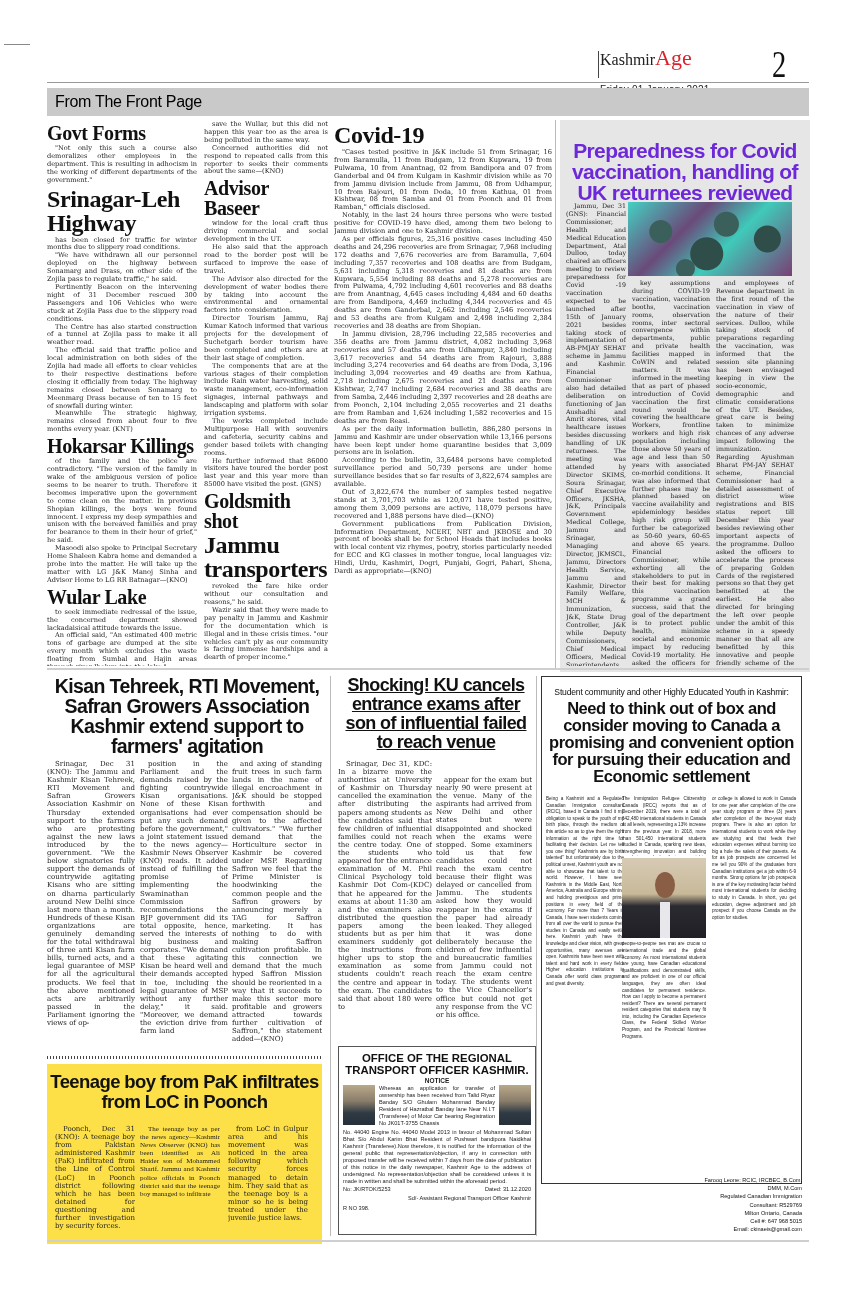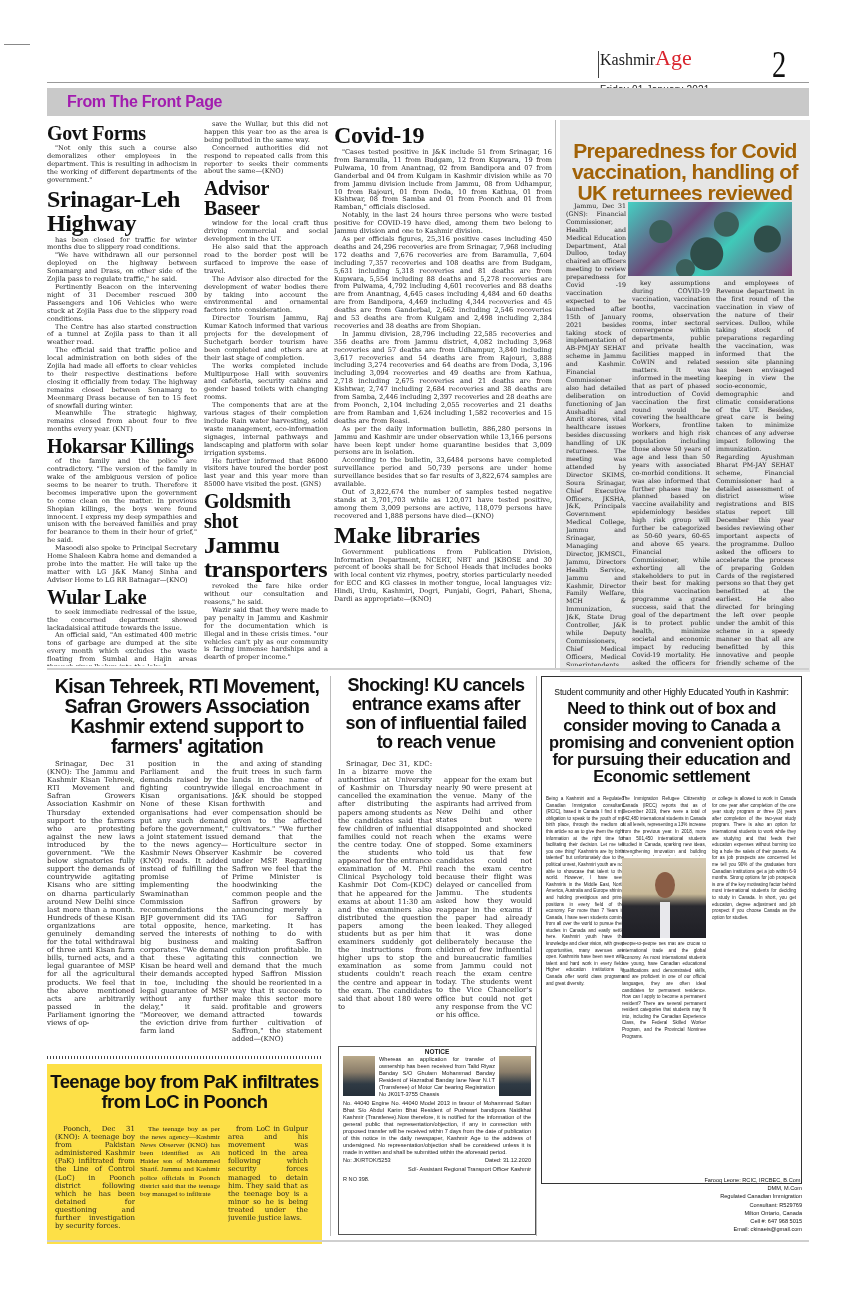--- a/index.html
+++ b/index.html
@@ -7,32 +7,32 @@
   .abs{position:absolute;}
   .masthead-rule-top{left:4px;top:44px;width:26px;height:1px;background:#888;}
   .brand{left:600px;top:50px;width:120px;}
   .brand-name{font-family:"Liberation Serif",serif;font-size:16px;line-height:16px;color:#222;}
   .brand-name .age{color:#d9232d;font-size:22px;}
   .brand-date{font-family:"Liberation Sans",sans-serif;font-size:10px;color:#222;margin-top:16px;letter-spacing:0.2px;}
   .brand-bar{left:598px;top:51px;width:1px;height:27px;background:#444;}
   .page-no{left:772px;top:44px;font-family:"Liberation Serif",serif;font-size:38px;line-height:40px;color:#111;transform:scaleX(0.75);transform-origin:left;}
   .top-rule{left:47px;top:82px;width:762px;height:1px;background:#999;}
   .section-band{left:47px;top:88px;width:762px;height:28px;background:#c9c9c9;}
-  .section-title{font-family:"Liberation Sans",sans-serif;font-weight:bold;font-size:16px;line-height:28px;padding-left:20px;color:#a21caf;letter-spacing:-0.3px;}
+  .section-title{font-family:"Liberation Sans",sans-serif;font-weight:normal;font-size:16px;line-height:28px;padding-left:8px;color:#000000;letter-spacing:-0.3px;}
   .col{font-size:6.6px;line-height:7.9px;text-align:justify;overflow:hidden;color:#222;}
   .col p{margin:0;text-indent:8px;}
   .hd{font-family:"Liberation Serif",serif;font-weight:bold;font-size:20px;line-height:20px;margin:2px 0 2px;color:#111;letter-spacing:-0.4px;}
   .hd.big{font-size:24px;line-height:24px;}
   .vrule{width:1px;background:#bbb;}
   .hrule{height:2px;background:#cfcfcf;}
   .box-covid{left:560px;top:120px;width:250px;height:552px;background:#e6e6e6;}
-  .covid-title{font-family:"Liberation Sans",sans-serif;font-weight:bold;font-size:21px;line-height:21px;text-align:center;color:#a16207;letter-spacing:-0.6px;padding:20px 6px 0;}
+  .covid-title{font-family:"Liberation Sans",sans-serif;font-weight:bold;font-size:21px;line-height:21px;text-align:center;color:#6d28d9;letter-spacing:-0.6px;padding:20px 6px 0;}
   .virus-img{left:628px;top:202px;width:164px;height:74px;background:radial-gradient(circle at 20% 40%,#3b5f5a 0 11px,transparent 12px),radial-gradient(circle at 48% 70%,#2f4e4a 0 16px,transparent 17px),radial-gradient(circle at 60% 30%,#3b5f5a 0 12px,transparent 13px),radial-gradient(circle at 85% 50%,#2f4e4a 0 13px,transparent 14px),radial-gradient(circle at 35% 90%,#3b5f5a 0 9px,transparent 10px),linear-gradient(135deg,#44d1c3 0%,#6a4a7a 35%,#3fcab9 60%,#7a3f75 100%);}
   .kisan-hd{font-family:"Liberation Sans",sans-serif;font-weight:bold;font-size:19.5px;line-height:20px;text-align:center;color:#111;letter-spacing:-0.6px;}
-  .ku-hd{font-family:"Liberation Sans",sans-serif;font-weight:bold;font-size:18px;line-height:19px;text-align:center;color:#111;letter-spacing:-0.6px;}
+  .ku-hd{font-family:"Liberation Sans",sans-serif;font-weight:bold;font-size:18px;line-height:19px;text-align:center;color:#111;letter-spacing:-0.6px;text-decoration:underline;}
   .canada-box{left:541px;top:676px;width:259px;height:506px;border:1.5px solid #333;background:#fff;}
   .canada-kicker{font-family:"Liberation Sans",sans-serif;font-size:8.6px;text-align:center;color:#111;margin-top:10px;letter-spacing:-0.2px;}
   .canada-hd{font-family:"Liberation Sans",sans-serif;font-weight:bold;font-size:16.5px;line-height:17px;text-align:center;color:#111;letter-spacing:-0.5px;margin-top:3px;}
   .cn{font-family:"Liberation Sans",sans-serif;font-size:4.6px;line-height:6.6px;text-align:justify;color:#222;overflow:hidden;}
   .cn p{margin:0;}
   .photo-man{left:622px;top:858px;width:84px;height:80px;background:linear-gradient(180deg,#d6cbb5 0%,#c8b998 45%,#2a2a30 60%,#1f1f25 100%);}
   .photo-man .head{position:absolute;left:33px;top:14px;width:20px;height:26px;border-radius:50%;background:#8a5d45;}
   .photo-man .shirt{position:absolute;left:38px;top:44px;width:10px;height:36px;background:#e8e8ec;}
   .sig{left:690px;top:1176px;width:112px;font-family:"Liberation Sans",sans-serif;font-size:5.6px;line-height:8.2px;text-align:right;color:#111;}
   .rto{left:338px;top:1046px;width:196px;height:187px;border:1.5px solid #555;background:#fff;}
@@ -59,60 +59,59 @@
   <div class="section-title">From The Front Page</div>
 </div>
 
 <div class="abs col" style="left:47px;top:121px;width:150px;height:545px;">
   <div class="hd">Govt Forms</div>
   <p>"Not only this such a course also demoralizes other employees in the department. This is resulting in adhocism in the working of different departments of the government."</p>
   <div class="hd big">Srinagar-Leh Highway</div>
   <p>has been closed for traffic for winter months due to slippery road conditions.</p>
   <p>"We have withdrawn all our personnel deployed on the highway between Sonamarg and Drass, on other side of the Zojila pass to regulate traffic," he said.</p>
   <p>Pertinently Beacon on the intervening night of 31 December rescued 300 Passengers and 106 Vehicles who were stuck at Zojila Pass due to the slippery road conditions.</p>
-  <p>The Centre has also started construction of a tunnel at Zojila pass to than it all weather road.</p>
+  <p>The Centre has also started construction of a tunnel at Zojila pass to make it all weather road.</p>
   <p>The official said that traffic police and local administration on both sides of the Zojila had made all efforts to clear vehicles to their respective destinations before closing it officially from today. The highway remains closed between Sonamarg to Meenmarg Drass because of ten to 15 feet of snowfall during winter.</p>
   <p>Meanwhile The strategic highway, remains closed from about four to five months every year. (KNT)</p>
   <div class="hd">Hokarsar Killings</div>
   <p>of the family and the police are contradictory. "The version of the family in wake of the ambiguous version of police seems to be nearer to truth. Therefore it becomes imperative upon the government to come clean on the matter. In previous Shopian killings, the boys were found innocent. I express my deep sympathies and unison with the bereaved families and pray for bearance to them in their hour of grief," he said.</p>
   <p>Masoodi also spoke to Principal Secretary Home Shaleen Kabra home and demanded a probe into the matter. He will take up the matter with LG J&amp;K Manoj Sinha and Advisor Home to LG RR Batnagar—(KNO)</p>
   <div class="hd">Wular Lake</div>
   <p>to seek immediate redressal of the issue, the concerned department showed lackadaisical attitude towards the issue.</p>
   <p>An official said, "An estimated 400 metric tons of garbage are dumped at the site every month which excludes the waste floating from Sumbal and Hajin areas through river Jhelum into the lake."</p>
 
 </div>
 
 <div class="abs col" style="left:204px;top:121px;width:124px;height:545px;">
   <p>save the Wullar, but this did not happen this year too as the area is being polluted in the same way.</p>
   <p>Concerned authorities did not respond to repeated calls from this reporter to seeks their comments about the same—(KNO)</p>
   <div class="hd">Advisor Baseer</div>
   <p>window for the local craft thus driving commercial and social development in the UT.</p>
   <p>He also said that the approach road to the border post will be surfaced to improve the ease of travel.</p>
   <p>The Advisor also directed for the development of water bodies there by taking into account the environmental and ornamental factors into consideration.</p>
   <p>Director Tourism Jammu, Raj Kumar Katoch informed that various projects for the development of Suchetgarh border tourism have been completed and others are at their last stage of completion.</p>
+  <p>The components that are at the various stages of their completion include Rain water harvesting, solid waste management, eco-information signages, internal pathways and landscaping and platform with solar irrigation systems.</p>
   <p>The works completed include Multipurpose Hall with souvenirs and cafeteria, security cabins and gender based toilets with changing rooms.</p>
-  <p>The components that are at the various stages of their completion include Rain water harvesting, solid waste management, eco-information signages, internal pathways and landscaping and platform with solar irrigation systems.</p>
   <p>He further informed that 86000 visitors have toured the border post last year and this year more than 85000 have visited the post. (GNS)</p>
   <div class="hd">Goldsmith shot</div>
   <div class="hd big">Jammu transporters</div>
   <p>revoked the fare hike order without our consultation and reasons," he said.</p>
   <p>Wazir said that they were made to pay penalty in Jammu and Kashmir for the documentation which is illegal and in these crisis times. "our vehicles can't ply as our community is facing immense hardships and a dearth of proper income."</p>
 
 </div>
 
 <div class="abs col" style="left:334px;top:121px;width:218px;height:545px;">
   <div class="hd big">Covid-19</div>
   <p>"Cases tested positive in J&amp;K include 51 from Srinagar, 16 from Baramulla, 11 from Budgam, 12 from Kupwara, 19 from Pulwama, 10 from Anantnag, 02 from Bandipora and 07 from Ganderbal and 04 from Kulgam in Kashmir division while as 70 from Jammu division include from Jammu, 08 from Udhampur, 10 from Rajouri, 01 from Doda, 10 from Kathua, 01 from Kishtwar, 08 from Samba and 01 from Poonch and 01 from Ramban," officials disclosed.</p>
   <p>Notably, in the last 24 hours three persons who were tested positive for COVID-19 have died, among them two belong to Jammu division and one to Kashmir division.</p>
   <p>As per officials figures, 25,316 positive cases including 450 deaths and 24,296 recoveries are from Srinagar, 7,968 including 172 deaths and 7,676 recoveries are from Baramulla, 7,604 including 7,357 recoveries and 108 deaths are from Budgam, 5,631 including 5,318 recoveries and 81 deaths are from Kupwara, 5,554 including 88 deaths and 5,278 recoveries are from Pulwama, 4,792 including 4,601 recoveries and 88 deaths are from Anantnag, 4,645 cases including 4,484 and 60 deaths are from Bandipora, 4,469 including 4,344 recoveries and 45 deaths are from Ganderbal, 2,662 including 2,546 recoveries and 53 deaths are from Kulgam and 2,498 including 2,384 recoveries and 38 deaths are from Shopian.</p>
   <p>In Jammu division, 28,796 including 22,585 recoveries and 356 deaths are from Jammu district, 4,082 including 3,968 recoveries and 57 deaths are from Udhampur, 3,840 including 3,617 recoveries and 54 deaths are from Rajouri, 3,888 including 3,274 recoveries and 64 deaths are from Doda, 3,196 including 3,094 recoveries and 49 deaths are from Kathua, 2,718 including 2,675 recoveries and 21 deaths are from Kishtwar, 2,747 including 2,684 recoveries and 38 deaths are from Samba, 2,446 including 2,397 recoveries and 28 deaths are from Poonch, 2,104 including 2,055 recoveries and 21 deaths are from Ramban and 1,624 including 1,582 recoveries and 15 deaths are from Reasi.</p>
   <p>As per the daily information bulletin, 886,280 persons in Jammu and Kashmir are under observation while 13,166 persons have been kept under home quarantine besides that 3,009 persons are in isolation.</p>
   <p>According to the bulletin, 33,6484 persons have completed surveillance period and 50,739 persons are under home surveillance besides that so far results of 3,822,674 samples are available.</p>
   <p>Out of 3,822,674 the number of samples tested negative stands at 3,701,703 while as 120,071 have tested positive, among them 3,009 persons are active, 118,079 persons have recovered and 1,888 persons have died—(KNO)</p>
-  <div class="hd big">Make libraries</div>
   <p>Government publications from Publication Division, Information Department, NCERT, NBT and JKBOSE and 30 percent of books shall be for School Heads that includes books with local content viz rhymes, poetry, stories particularly needed for ECC and KG classes in mother tongue, local languages viz: Hindi, Urdu, Kashmiri, Dogri, Punjabi, Gogri, Pahari, Shena, Dardi as appropriate—(KNO)</p>
 </div>
 <div class="abs vrule" style="left:555px;top:120px;height:548px;"></div>
 
 <div class="abs box-covid">
   <div class="covid-title">Preparedness for Covid vaccination, handling of UK returnees reviewed</div>
 </div>
 <div class="abs virus-img"></div>
 <div class="abs col" style="left:566px;top:202px;width:60px;height:464px;font-size:6.3px;line-height:7.9px;">
   <p>Jammu, Dec 31 (GNS): Financial Commissioner, Health and Medical Education Department, Atal Dulloo, today chaired an officers meeting to review preparedness for Covid -19 vaccination expected to be launched after 15th of January 2021 besides taking stock of implementation of AB-PMJAY SEHAT scheme in Jammu and Kashmir. Financial Commissioner also had detailed deliberation on functioning of Jan Aushadhi and Amrit stores, vital healthcare issues besides discussing handling of UK returnees. The meeting was attended by Director SKIMS, Soura Srinagar, Chief Executive Officers, JKSHA, J&amp;K, Principals Government Medical College, Jammu and Srinagar, Managing Director, JKMSCL, Jammu, Directors Health Service, Jammu and Kashmir, Director Family Welfare, MCH &amp; Immunization, J&amp;K, State Drug Controller, J&amp;K while Deputy Commissioners, Chief Medical Officers, Medical Superintendents of District Hospitals and other concerned officers participated through video conferencing. A Power point Presentation was presented highlighting the broad contours of the plan and preparations being put in place for Covid vaccination in the Union Territory. The PPP focussed on several important issues regarding the subject which inter alia included</p>
@@ -185,20 +184,21 @@
     <p>Poonch, Dec 31 (KNO): A teenage boy from Pakistan administered Kashmir (PaK) infiltrated from the Line of Control (LoC) in Poonch district following which he has been detained for questioning and further investigation by security forces.</p>
   </div>
 <div class="abs col" style="left:140px;top:1125px;width:80px;height:105px;font-size:7px;line-height:8.1px;font-family:Liberation Serif, serif;">
     <p>The teenage boy as per the news agency—Kashmir News Observer (KNO) has been identified as Ali Haider son of Mohammed Sharif. Jammu and Kashmir police officials in Poonch district said that the teenage boy managed to infiltrate</p>
   </div>
 <div class="abs col" style="left:228px;top:1125px;width:80px;height:105px;font-size:7px;line-height:8.1px;">
     <p>from LoC in Gulpur area and his movement was noticed in the area following which security forces managed to detain him. They said that as the teenage boy is a minor so he is being treated under the juvenile justice laws.</p>
   </div>
 
 <div class="abs rto">
+  <div class="rto-title">OFFICE OF THE REGIONAL TRANSPORT OFFICER KASHMIR.</div>
   <div class="rto-notice">NOTICE</div>
   <div style="display:flex;gap:4px;padding:1px 4px 0;">
     <div class="rto-photo"></div>
     <div class="rto-text" style="flex:1;">Whereas an application for transfer of ownership has been received from Talid Riyaz Banday S/O Ghulam Mohammad Banday Resident of Hazratbal Banday lane Near N.I.T (Transferee) of Motor Car bearing Registration No JK01T-3755 Chassis</div>
     <div class="rto-photo"></div>
   </div>
   <div class="rto-text" style="padding:1px 4px 0;">No. 44040 Engine No. 44040 Model 2013 in favour of Mohammad Sultan Bhat S/o Abdul Karim Bhat Resident of Pushwari bandipora Naidkhai Kashmir (Transferee).Now therefore, it is notified for the information of the general public that representation/objection, if any in connection with proposed transfer will be received within 7 days from the date of publication of this notice in the daily newspaper, Kashmir Age to the address of undersigned. No representation/objection shall be considered unless it is made in written and shall be submitted within the aforesaid period.</div>
   <div class="rto-text" style="display:flex;justify-content:space-between;padding:1px 4px 0;">
     <span>No: JK/RTOK/5253</span>
     <span>Dated: 31.12.2020</span>

